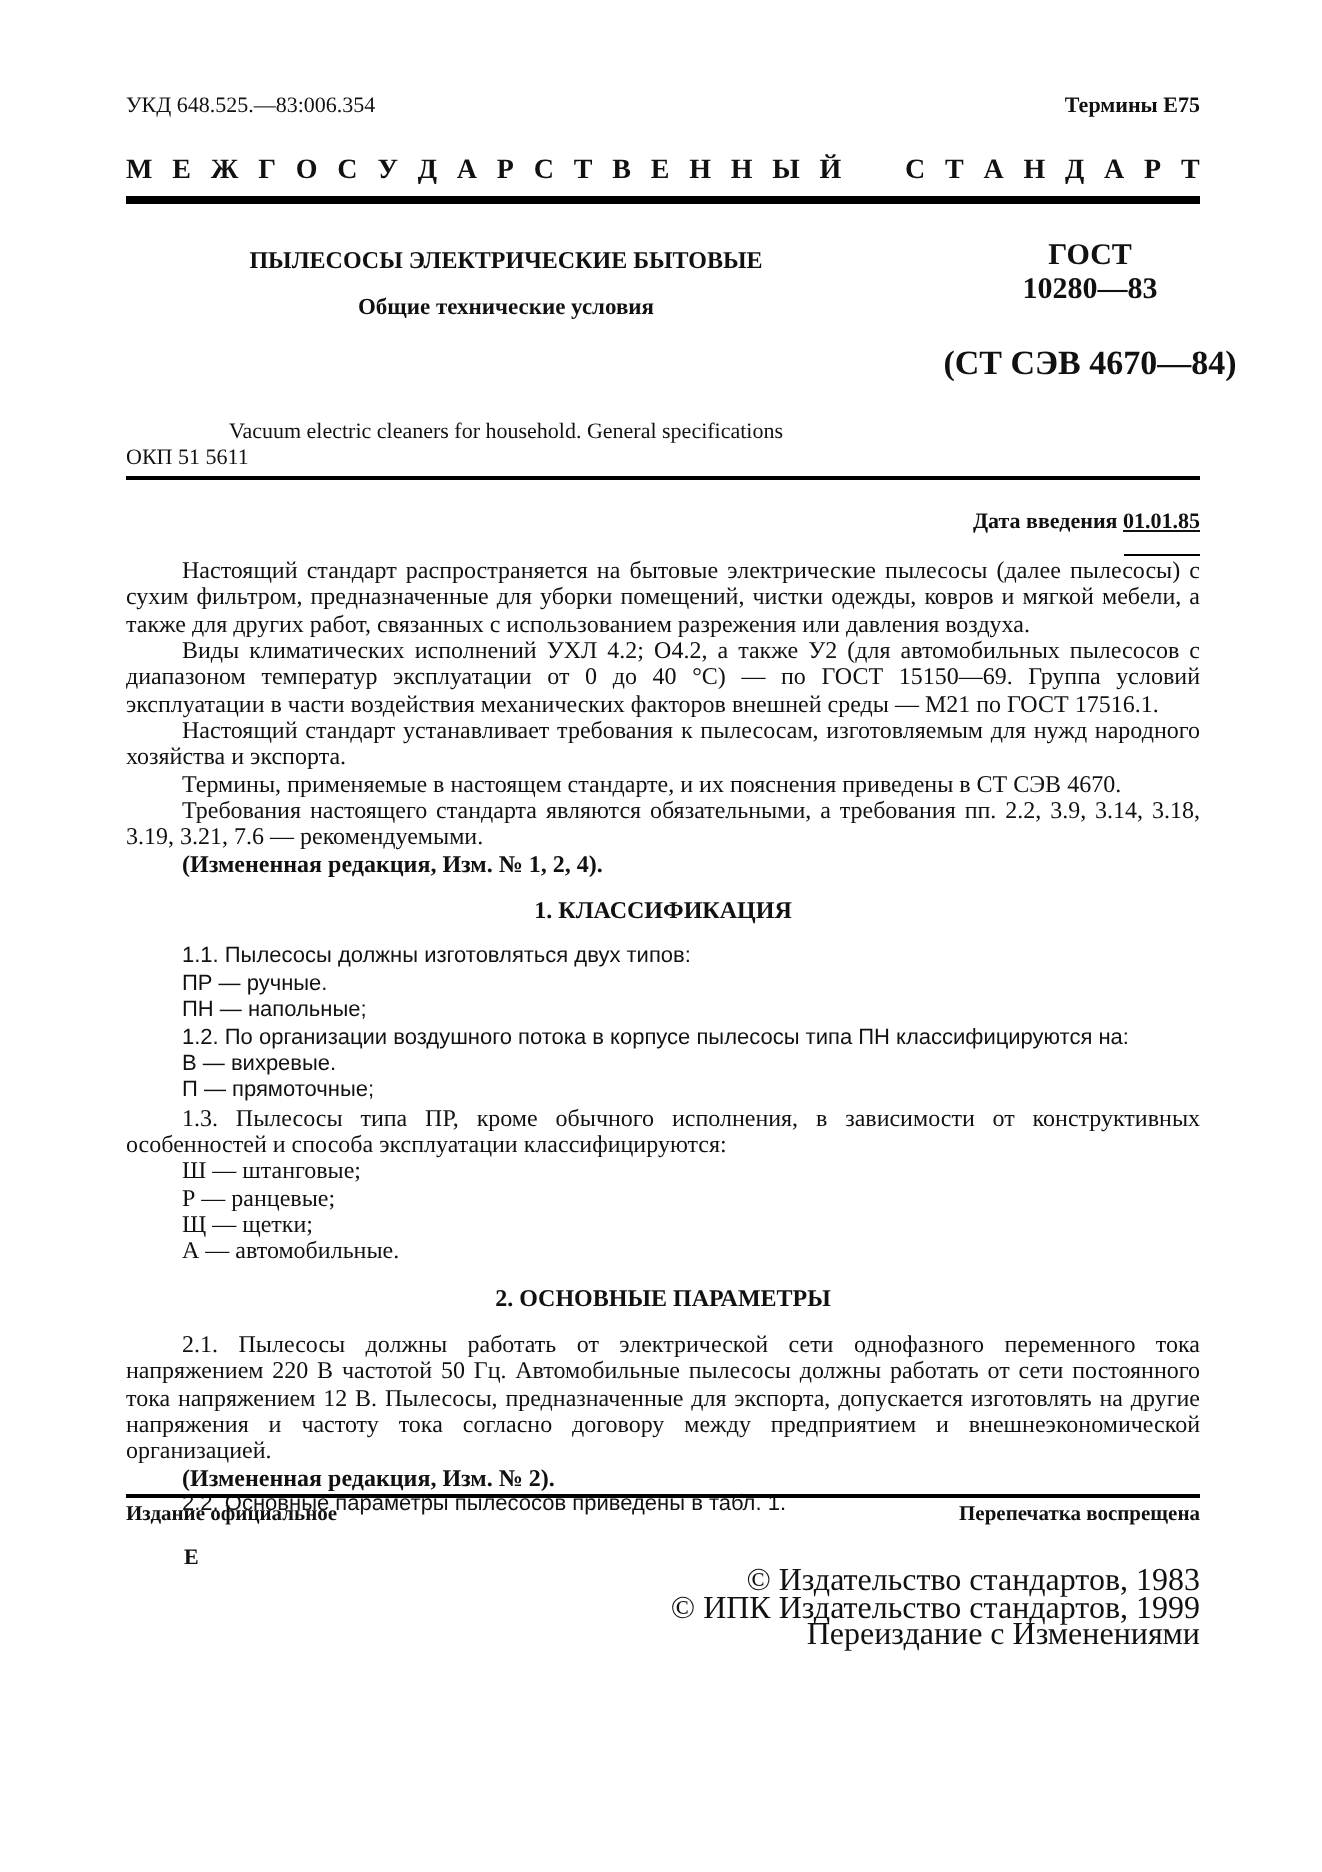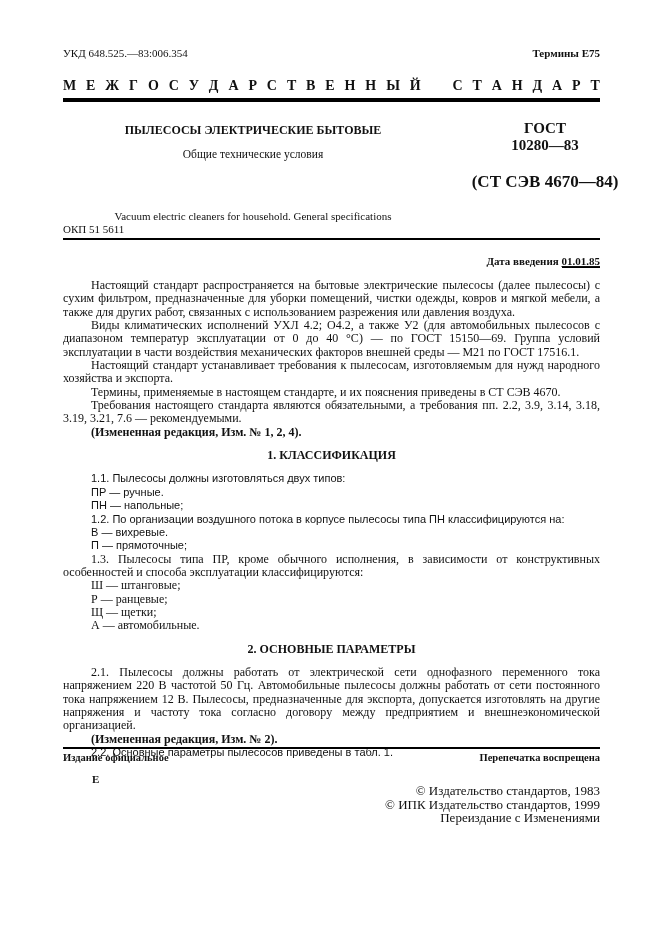--- a/index.html
+++ b/index.html
@@ -16,45 +16,45 @@
       font-size: 14px; font-weight: bold;
       display: flex; justify-content: space-between;
     }
     .spaced-title span { display: inline-block; }
     .spaced-title .gap { width: 12px; }
     .rule-thick { left: 63px; top: 98px; width: 537px; height: 4px; background: #000; }
     .rule-mid { left: 63px; top: 238px; width: 537px; height: 2px; background: #000; }
     .rule-foot { left: 63px; top: 747px; width: 537px; height: 2px; background: #000; }
 
     .title-main { left: 63px; top: 123px; width: 380px; text-align: center; font-size: 12px; font-weight: bold; }
-    .title-sub { left: 63px; top: 148px; width: 380px; text-align: center; font-size: 11.5px; font-weight: normal; }
+    .title-sub { left: 63px; top: 148px; width: 380px; text-align: center; font-size: 11.5px; font-weight: bold; }
     .title-en { left: 63px; top: 173px; width: 380px; text-align: center; font-size: 11px; margin-top: 37px; }
     .gost-block { left: 470px; top: 120px; width: 150px; text-align: center; font-size: 15px; font-weight: bold; line-height: 17px; }
     .gost-cmea { left: 470px; top: 172px; width: 150px; text-align: center; font-size: 17px; font-weight: bold; }
 
     .okp { left: 63px; top: 223px; font-size: 11px; }
     .intro-date { right: 61px; top: 255px; font-size: 11px; font-weight: bold; }
-    .intro-date .val { border-bottom: 1.5px solid #000; padding-bottom: 0; text-decoration: underline; }
+    .intro-date .val { border-bottom: 1.5px solid #000; padding-bottom: 10px; text-decoration: underline; }
 
     .body-text {
       left: 63px; top: 279px; width: 537px;
       font-size: 12px; line-height: 13.35px; text-align: justify;
     }
     .body-text p { margin: 0; text-indent: 28px; }
     .body-text p.item { text-indent: 0; padding-left: 28px; }
     .body-text p.amend { font-weight: bold; }
     .body-text h2 {
       margin: 10px 0 10px 0; text-align: center; font-size: 12px; font-weight: bold;
     }
     .body-text .sans { font-family: "Liberation Sans", "DejaVu Sans", sans-serif; font-size: 11px; }
 
     .foot-left { left: 63px; top: 752px; font-size: 10.5px; font-weight: bold; }
     .foot-right { right: 61px; top: 752px; font-size: 10.5px; font-weight: bold; }
     .foot-e { left: 92px; top: 773px; font-size: 11px; font-weight: bold; }
-    .copy-block { right: 61px; top: 784px; font-size: 13px; line-height: 13.5px; text-align: right; }
+    .copy-block { right: 61px; top: 784px; font-size: 16px; line-height: 13.5px; text-align: right; }
   </style>
 </head>
 <body>
 
 <div class="abs hdr-left">УКД 648.525.—83:006.354</div>
 <div class="abs hdr-right">Термины Е75</div>
 
 <div class="abs spaced-title">
   <span>М</span>
   <span>Е</span>

